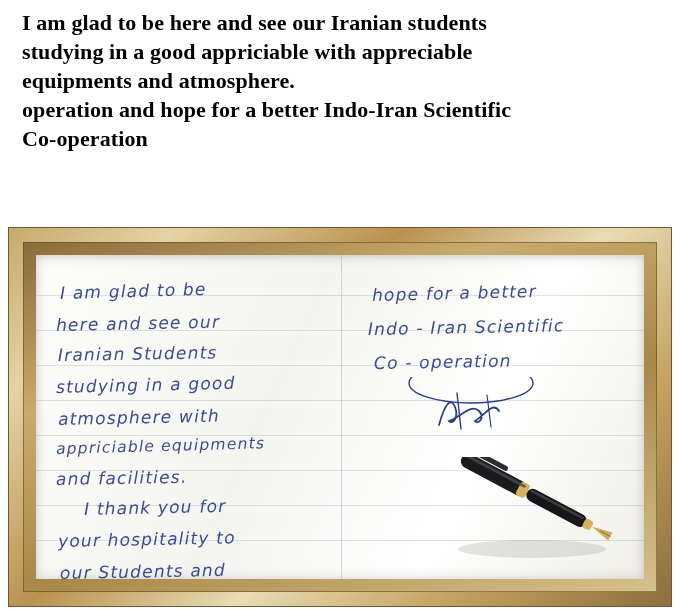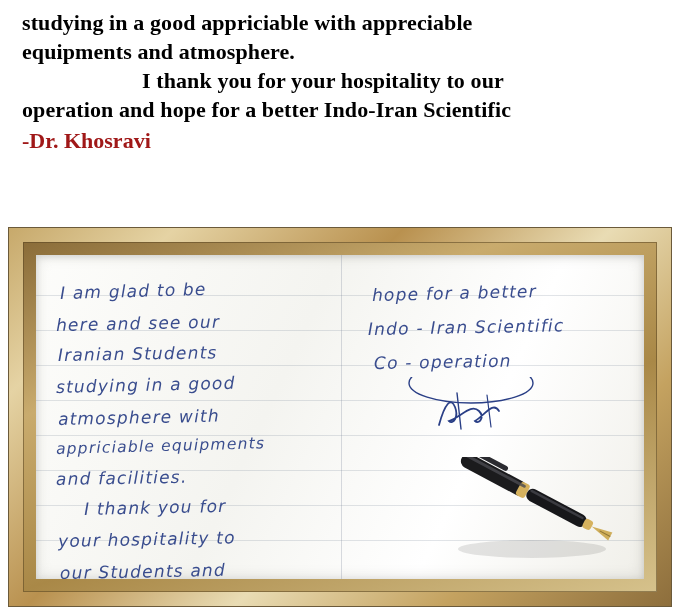--- a/index.html
+++ b/index.html
@@ -132,25 +132,25 @@
     height: 110px;
     pointer-events: none;
   }
 </style>
 </head>
 <body>
 
 <div class="page">
 
   <div class="quote-block">
+    <div class="quote-line">I am glad to be here and see our Iranian students</div>
     <div class="quote-line">studying in a good appriciable with appreciable</div>
     <div class="quote-line">equipments and atmosphere.</div>
-    <div class="quote-line indented">I thank you for your hospitality to our</div>
     <div class="quote-line">operation and hope for a better Indo-Iran Scientific</div>
-    <div class="signature">-Dr. Khosravi</div>
+    <div class="quote-line">Co-operation</div>
   </div>
 
   <div class="photo-wrap">
     <div class="frame-outer">
       <div class="frame-inner-bevel"></div>
       <div class="board">
 
         <div class="rule" style="top:40px"></div>
         <div class="rule" style="top:75px"></div>
         <div class="rule" style="top:110px"></div>

